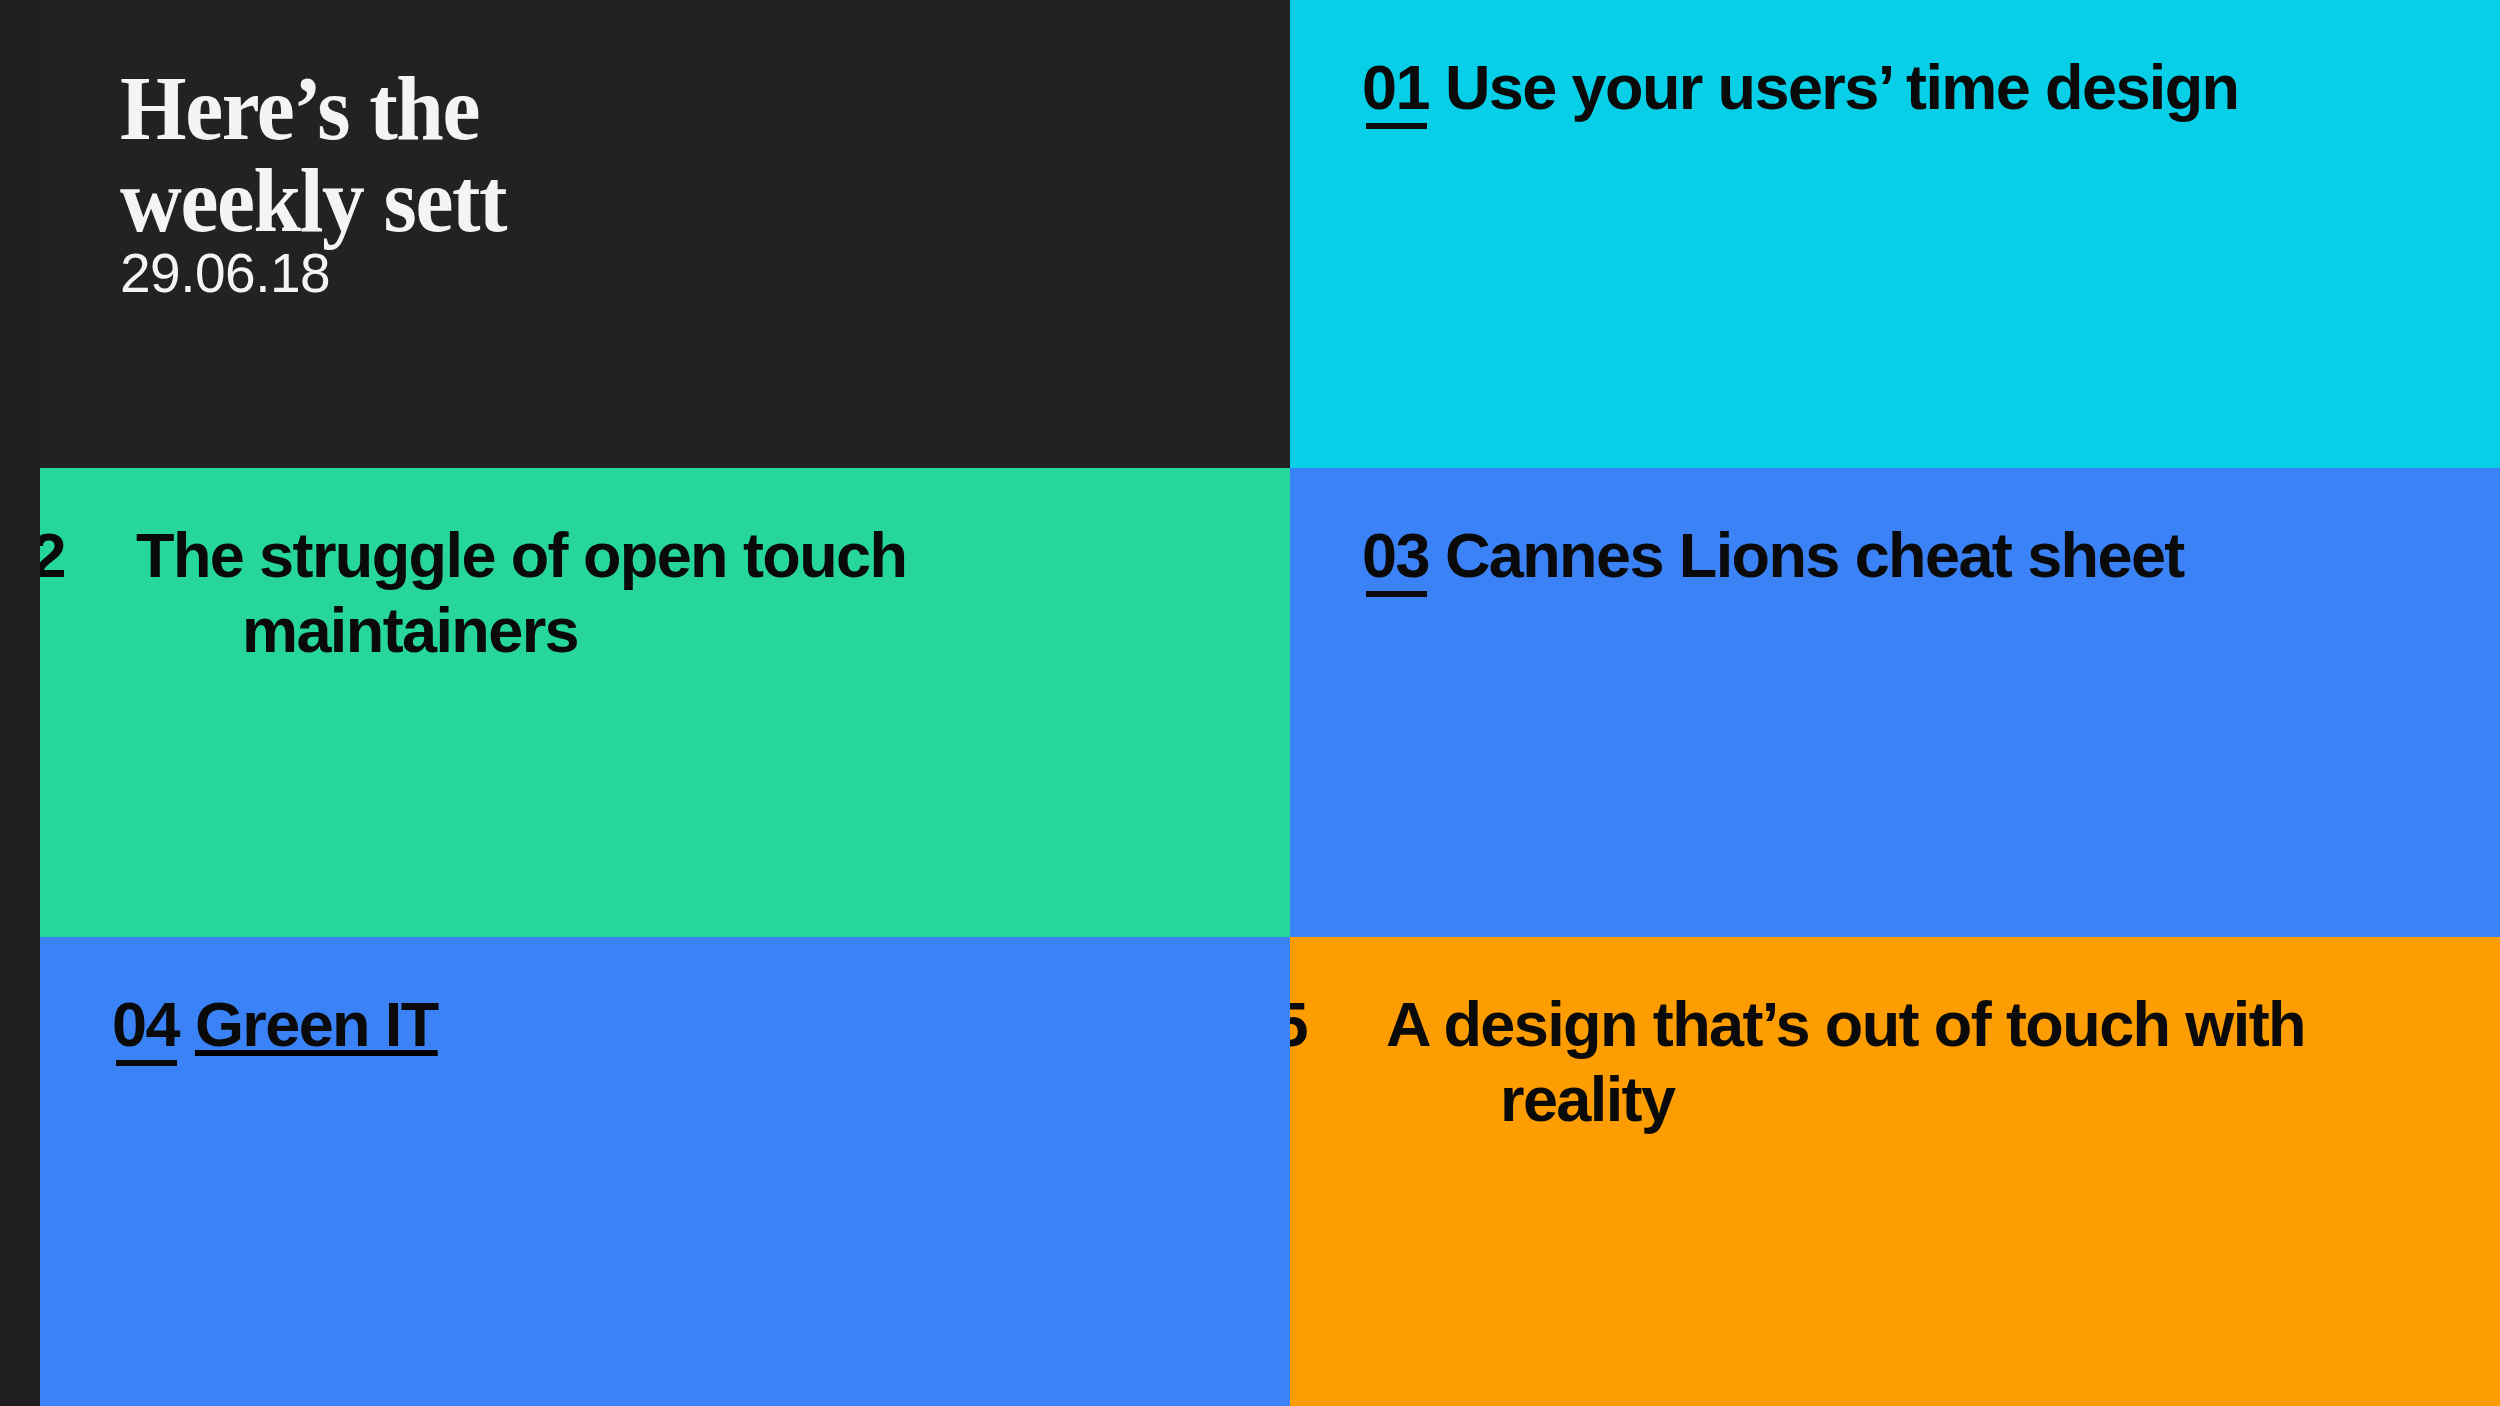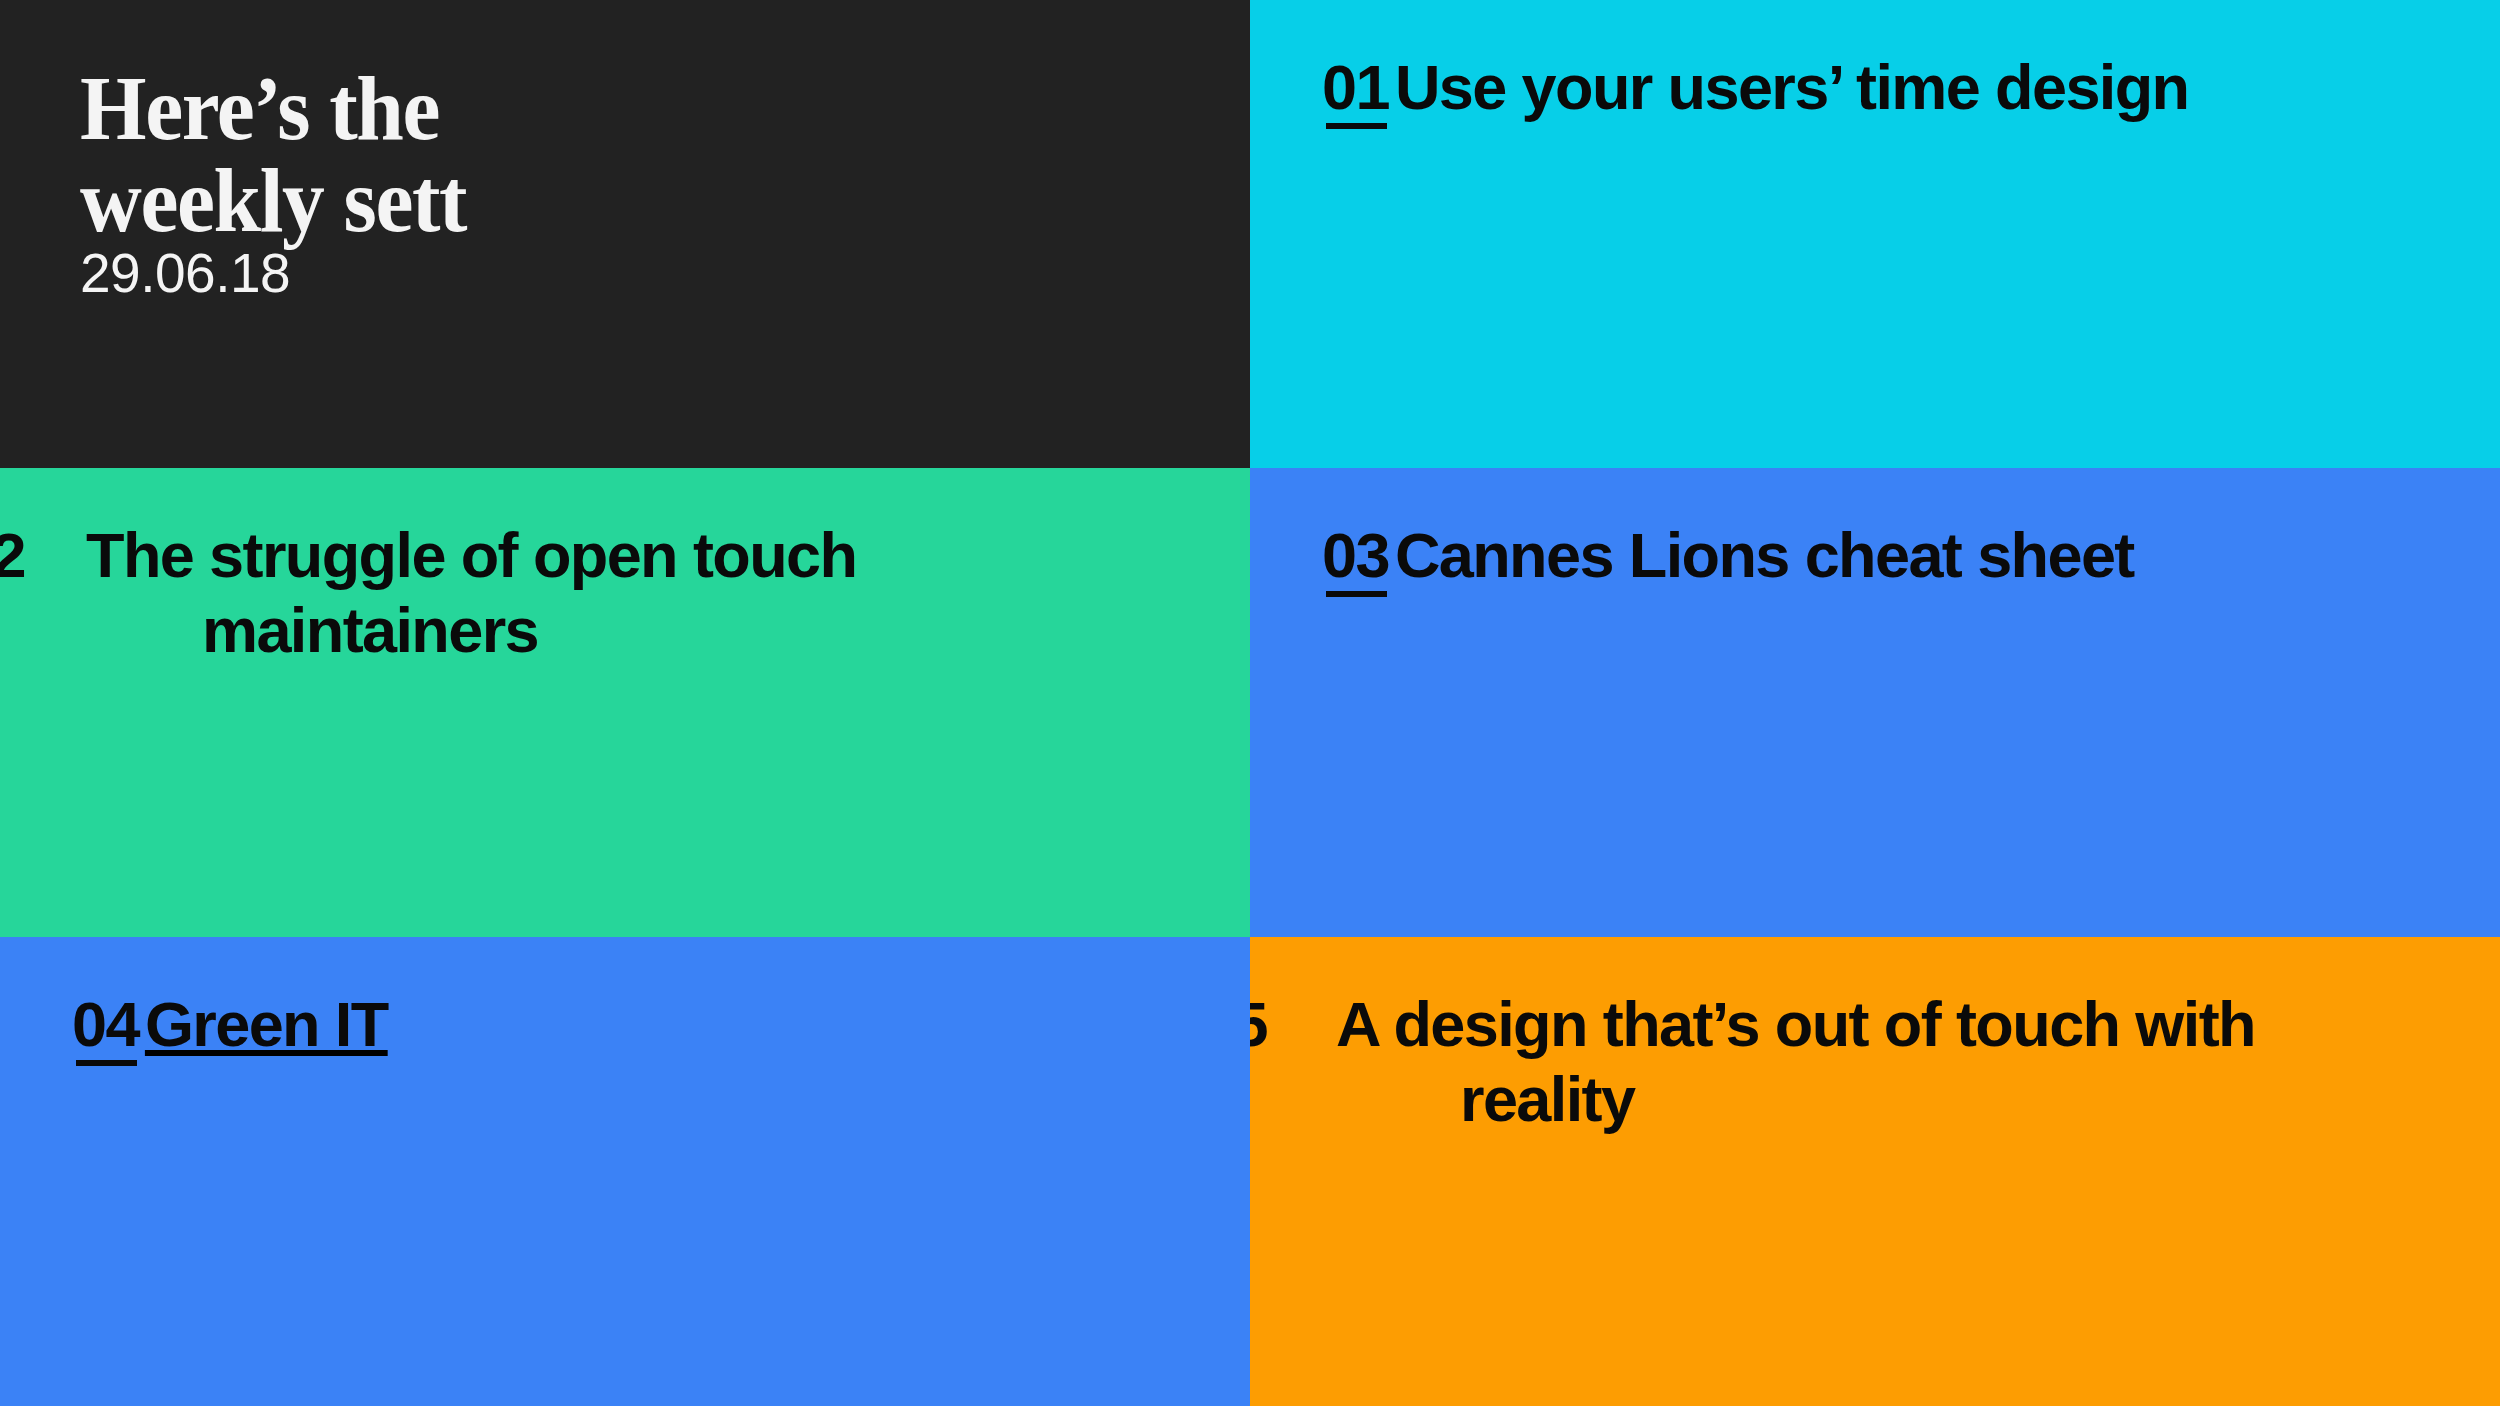--- a/index.html
+++ b/index.html
@@ -13,20 +13,21 @@
     font-family: "Liberation Sans", sans-serif;
   }
 
   .board {
     position: relative;
     width: 2500px;
     height: 1406px;
     display: grid;
     grid-template-columns: 1250px 1250px;
     grid-template-rows: 468px 469px 469px;
+    padding-left: 40px;
   }
 
   .cell {
     position: relative;
     overflow: hidden;
   }
 
   
   .cell-intro {
     background: #222222;
@@ -67,20 +68,21 @@
     line-height: 1.19;
     letter-spacing: -1.6px;
     color: #0a0a0a;
     text-indent: -4px;
   }
 
   .article-index {
     position: relative;
     display: inline-block;
     padding-right: 6px;
+    margin-right: 10px;
     white-space: nowrap;
   }
 
   .article-index::after {
     content: "";
     position: absolute;
     left: 0;
     right: 8px;
     bottom: -4px;
     height: 6px;

